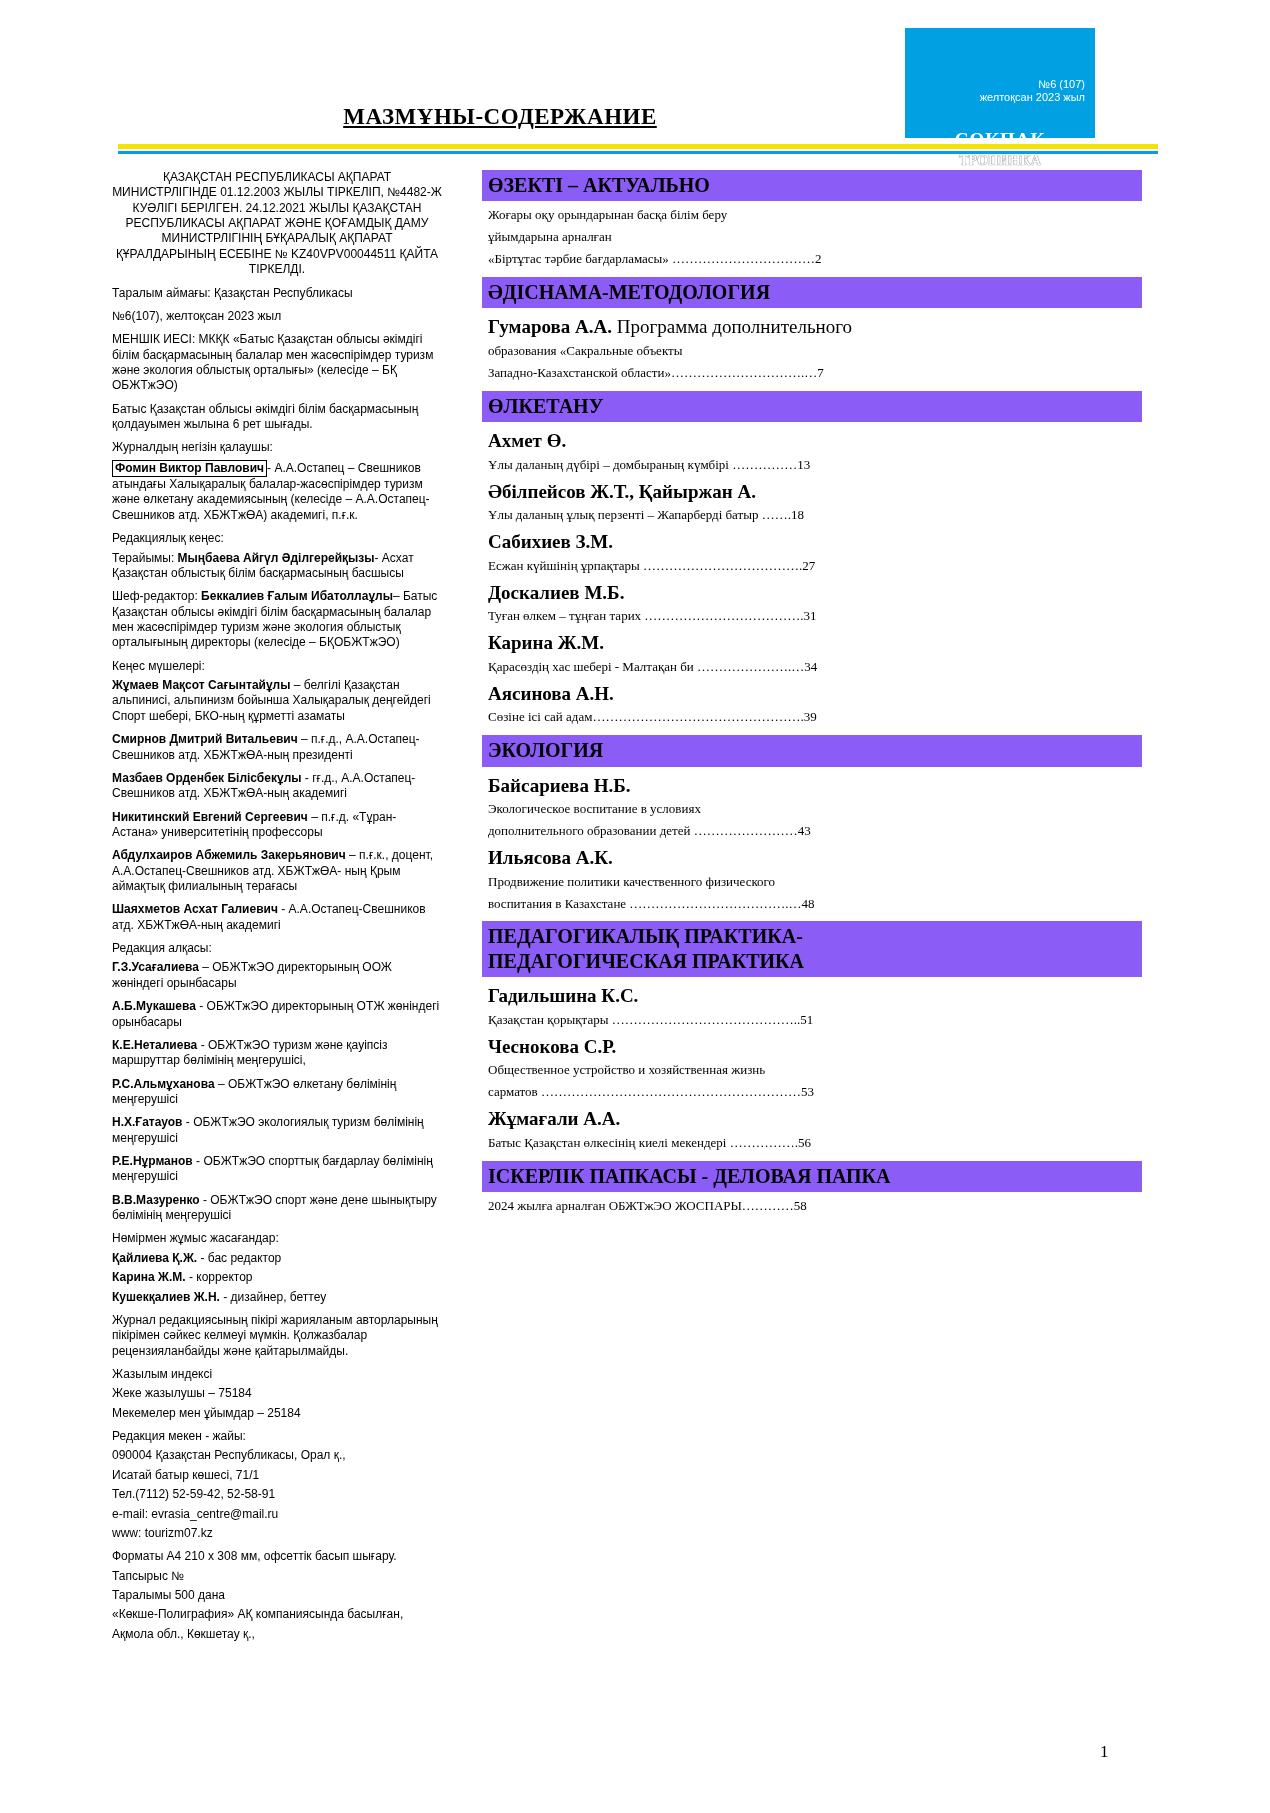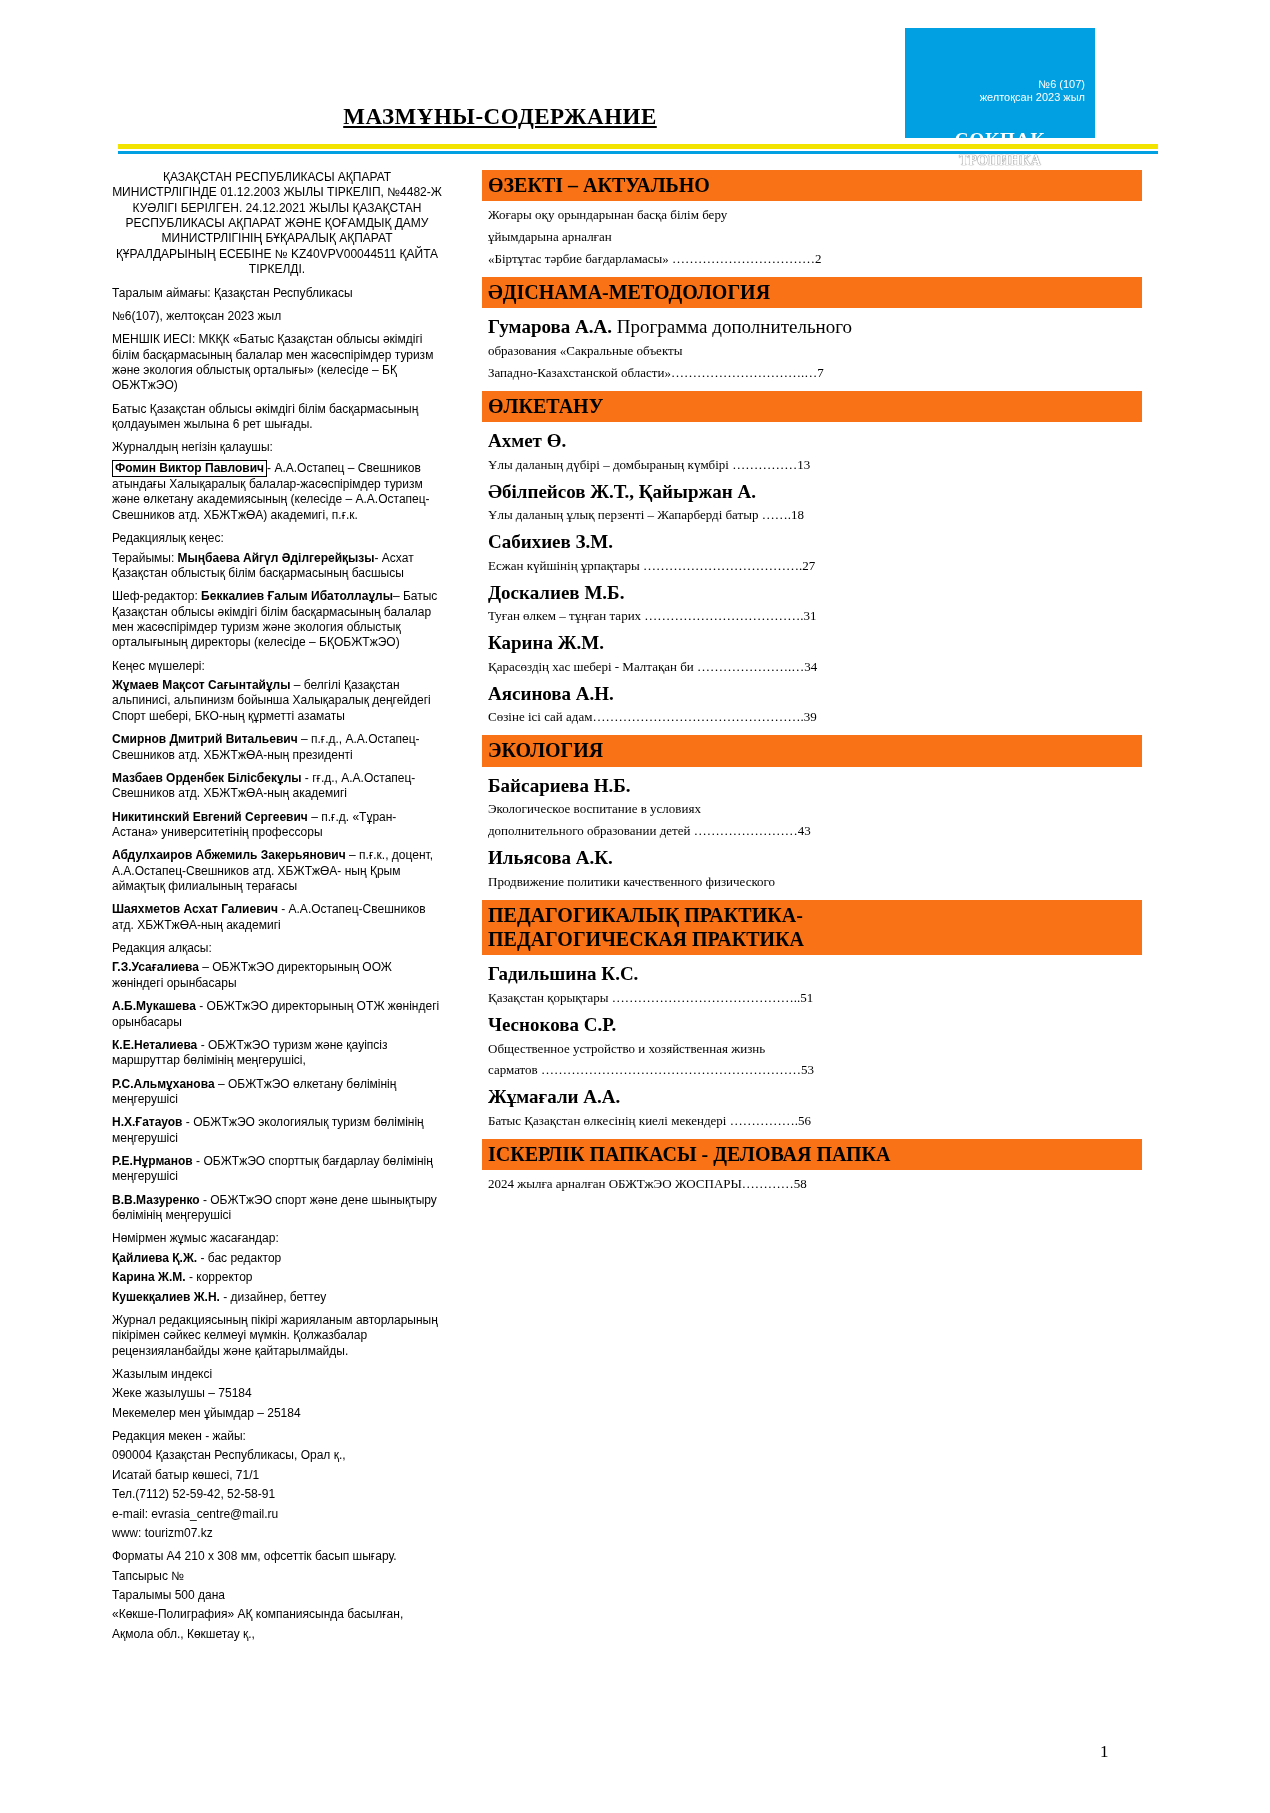--- a/index.html
+++ b/index.html
@@ -120,21 +120,21 @@
   .left-col .tight { margin-bottom: 4px; }
 
   
   .right-col {
     position: absolute;
     top: 170px;
     left: 482px;
     width: 660px;
   }
   .sec-head {
-    background: #f97316;
+    background: #8b5cf6;
     font-family: "Liberation Serif", serif;
     font-weight: bold;
     font-size: 20px;
     padding: 3px 6px 4px 6px;
     margin: 6px 0 4px 0;
     line-height: 1.22;
   }
   .sec-head.first { margin-top: 0; }
   .author {
     font-family: "Liberation Serif", serif;
@@ -261,20 +261,21 @@
       <div class="author">Карина Ж.М.</div>
       <div class="entry">Қарасөздің хас шебері - Малтақан би ………………….…34</div>
       <div class="author">Аясинова А.Н.</div>
       <div class="entry">Сөзіне ісі сай адам………………………………………….39</div>
       <div class="sec-head">ЭКОЛОГИЯ</div>
       <div class="author">Байсариева Н.Б.</div>
       <div class="entry">Экологическое воспитание в условиях</div>
       <div class="entry">дополнительного образовании детей ……………………43</div>
       <div class="author">Ильясова А.К.</div>
       <div class="entry">Продвижение политики качественного физического</div>
+      <div class="entry">воспитания в Казахстане ……………………………….…48</div>
       <div class="sec-head">ПЕДАГОГИКАЛЫҚ ПРАКТИКА-<br>ПЕДАГОГИЧЕСКАЯ ПРАКТИКА</div>
       <div class="author">Гадильшина К.С.</div>
       <div class="entry">Қазақстан қорықтары ……………………………………..51</div>
       <div class="author">Чеснокова С.Р.</div>
       <div class="entry">Общественное устройство и хозяйственная жизнь</div>
       <div class="entry">сарматов ……………………………………………………53</div>
       <div class="author">Жұмағали А.А.</div>
       <div class="entry">Батыс Қазақстан өлкесінің киелі мекендері …………….56</div>
       <div class="sec-head">ІСКЕРЛІК ПАПКАСЫ - ДЕЛОВАЯ ПАПКА</div>
       <div class="entry">2024 жылға арналған ОБЖТжЭО ЖОСПАРЫ…………58</div>

